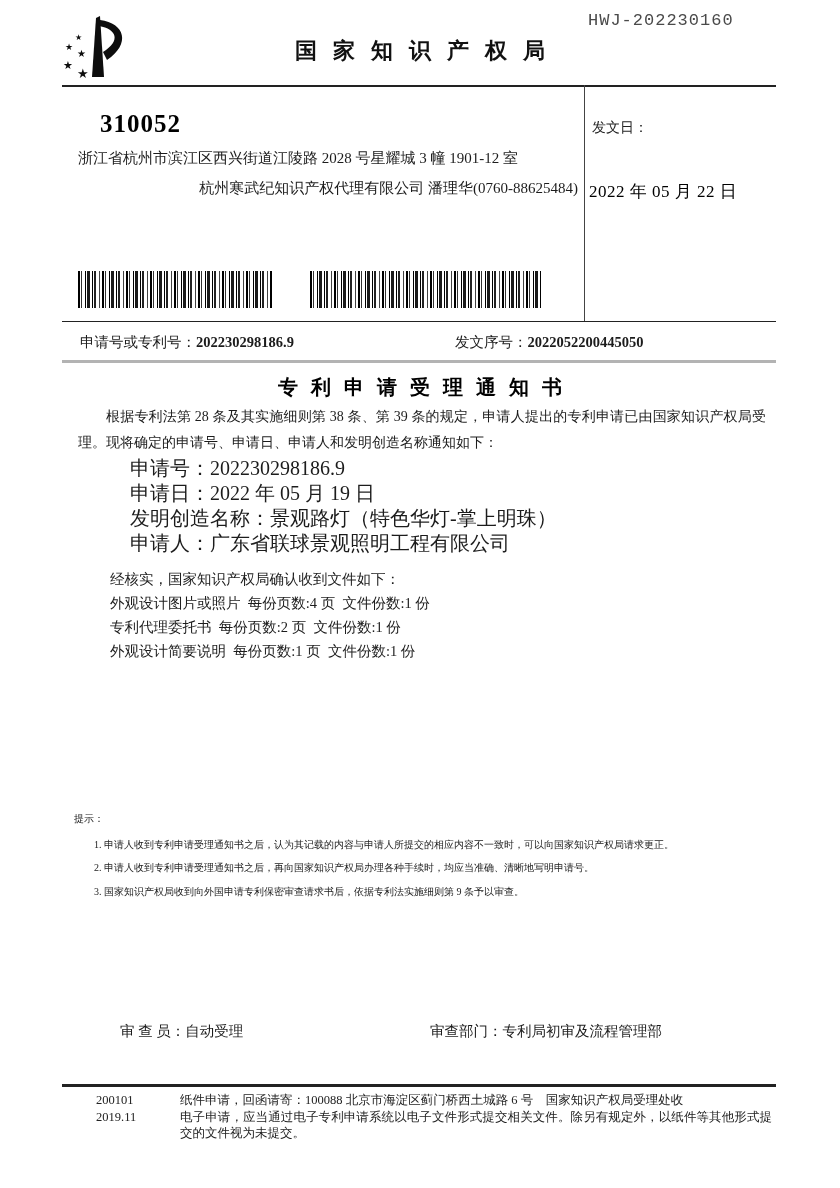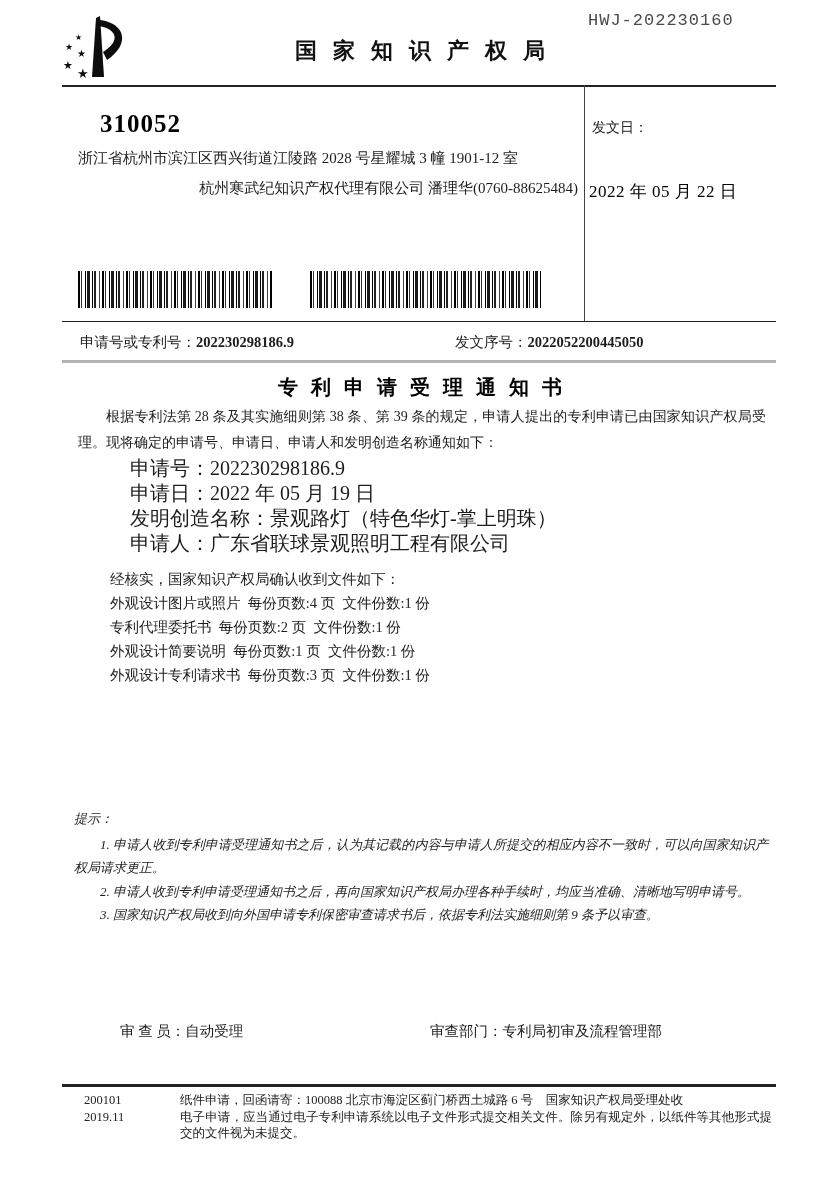--- a/index.html
+++ b/index.html
@@ -78,32 +78,32 @@
     left: 78px; top: 404px; width: 688px;
     font-size: 14px; line-height: 26px;
     text-indent: 2em; text-align: justify;
   }
   .details { left: 110px; top: 456px; font-size: 20px; line-height: 25px; margin-left: 20px; }
   .details div { white-space: pre-wrap; }
   .received { left: 110px; top: 567px; font-size: 14.5px; line-height: 24px; }
   .received div { white-space: pre-wrap; }
 
   
-  .tips { left: 74px; top: 807px; width: 694px; font-size: 13px; line-height: 23.5px; font-style: italic; }
+  .tips { left: 74px; top: 807px; width: 694px; font-size: 10px; line-height: 23.5px; }
   .tips .tips-label { margin-bottom: 2px; }
   .tips p { text-indent: 2em; text-align: justify; }
 
   
   .signoff { left: 0; top: 1022px; width: 840px; font-size: 14.5px; }
   .examiner { position: absolute; left: 120px; top: 0; }
   .department { position: absolute; left: 430px; top: 0; }
 
   
   .footer { left: 80px; top: 1092px; width: 700px; font-size: 12.5px; line-height: 16.5px; color: #222; }
-  .footer-codes { position: absolute; left: 4px; top: 0; }
+  .footer-codes { position: absolute; left: 16px; top: 0; }
   .footer-text { position: absolute; left: 100px; top: 0; width: 592px; text-align: justify; }
 </style>
 </head>
 <body>
 
 <div class="page">
 
   <svg class="abs logo" viewBox="0 0 74 70" xmlns="http://www.w3.org/2000/svg">
     <polygon points="34,4 38,2 42,63 30,63" fill="#0d0d0d"></polygon>
     <path d="M38,6 C63,9 69,30 45,46 L41,38 C59,27 55,15 37,12 Z" fill="#0d0d0d"></path>
@@ -147,21 +147,20 @@
     <div>申请日：2022 年 05 月 19 日</div>
     <div>发明创造名称：景观路灯（特色华灯-掌上明珠）</div>
     <div>申请人：广东省联球景观照明工程有限公司</div>
   </div>
 
   <div class="abs received">
     <div>经核实，国家知识产权局确认收到文件如下：</div>
     <div>外观设计图片或照片  每份页数:4 页  文件份数:1 份</div>
     <div>专利代理委托书  每份页数:2 页  文件份数:1 份</div>
     <div>外观设计简要说明  每份页数:1 页  文件份数:1 份</div>
-    <div>外观设计专利请求书  每份页数:3 页  文件份数:1 份</div>
   </div>
 
   <div class="abs tips">
     <div class="tips-label">提示：</div>
     <p>1. 申请人收到专利申请受理通知书之后，认为其记载的内容与申请人所提交的相应内容不一致时，可以向国家知识产权局请求更正。</p>
     <p>2. 申请人收到专利申请受理通知书之后，再向国家知识产权局办理各种手续时，均应当准确、清晰地写明申请号。</p>
     <p>3. 国家知识产权局收到向外国申请专利保密审查请求书后，依据专利法实施细则第 9 条予以审查。</p>
   </div>
 
   <div class="abs signoff">

